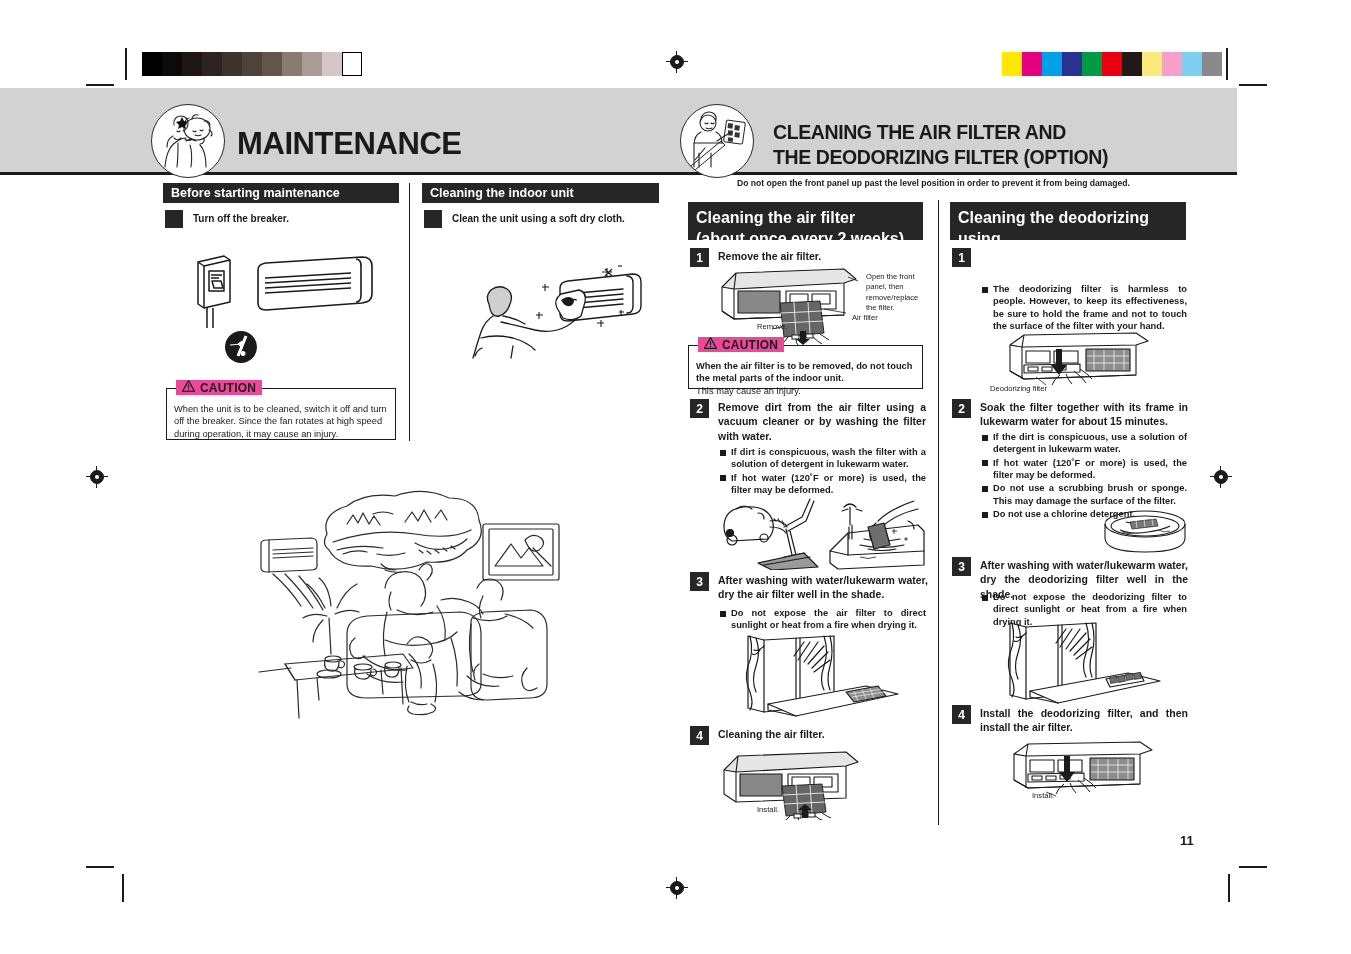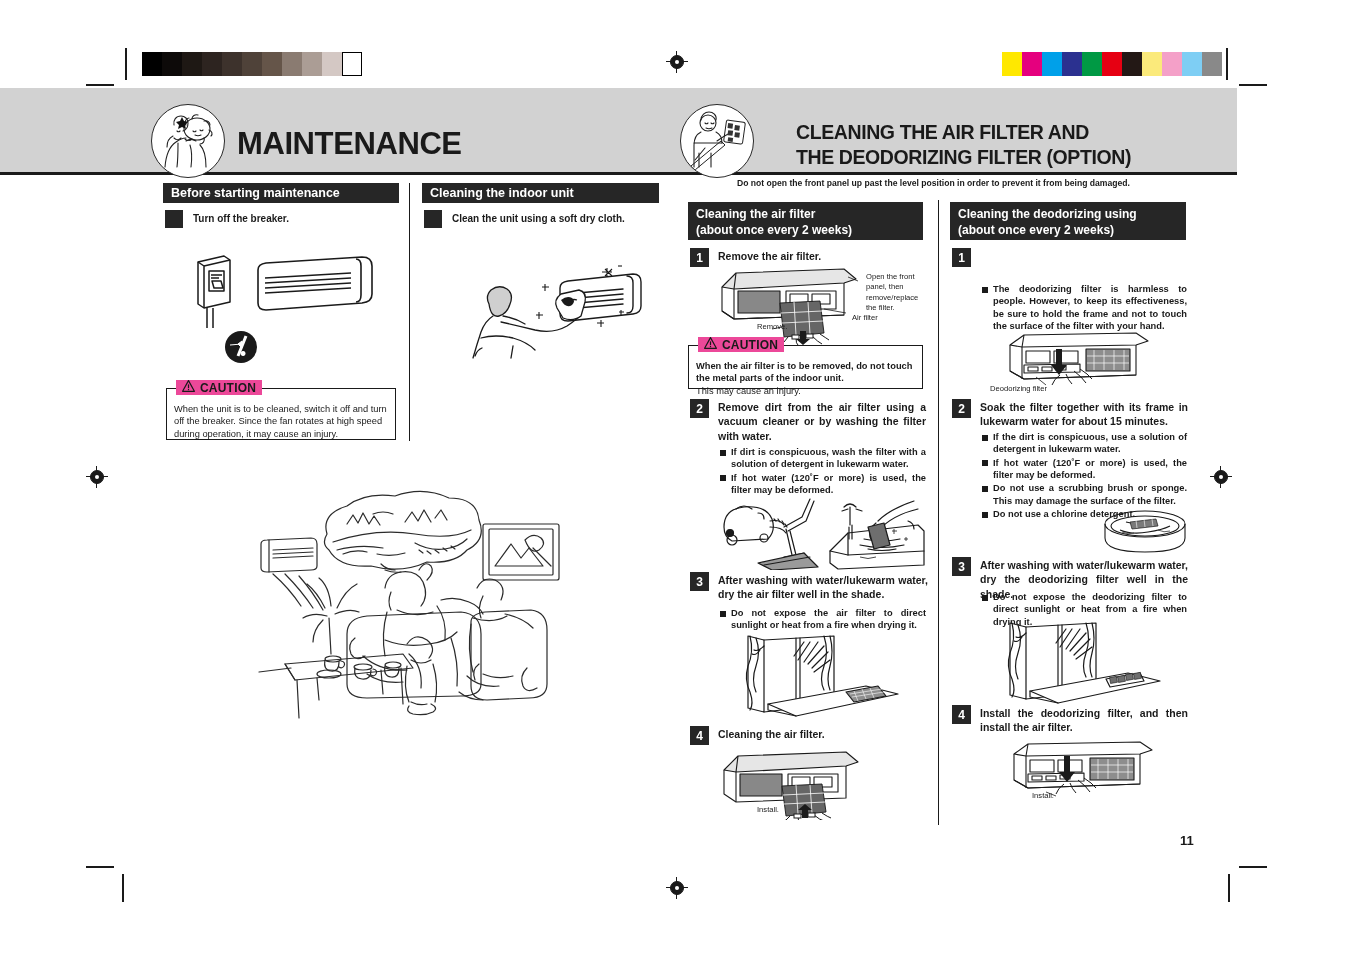--- a/index.html
+++ b/index.html
@@ -66,40 +66,40 @@
     overflow: hidden;
   }
   .head-title {
     position: absolute;
     font-weight: bold;
     color: #1a1a1a;
     letter-spacing: -0.4px;
   }
   #title-maintenance { font-size: 31px; left: 237px; top: 126px; }
   #title-cleaning {
-    font-size: 19.5px; left: 796px; top: 120px; line-height: 1.26;
+    font-size: 19.5px; left: 773px; top: 120px; line-height: 1.26;
   }
 
   
   .secbar {
     position: absolute;
     background: #262626;
     color: #fff;
     font-weight: bold;
     font-size: 12.5px;
     display: flex;
     align-items: center;
     padding-left: 8px;
     box-sizing: border-box;
   }
   .secbar.two {
     display: block;
     padding-top: 5px;
     line-height: 1.32;
-    font-size: 12px;
+    font-size: 16px;
   }
 
   
   .t { position: absolute; font-size: 9.4px; line-height: 1.3; }
   .tb { font-weight: bold; }
   .step-title {
     position: absolute;
     font-weight: bold;
     font-size: 10.5px;
     line-height: 1.38;

